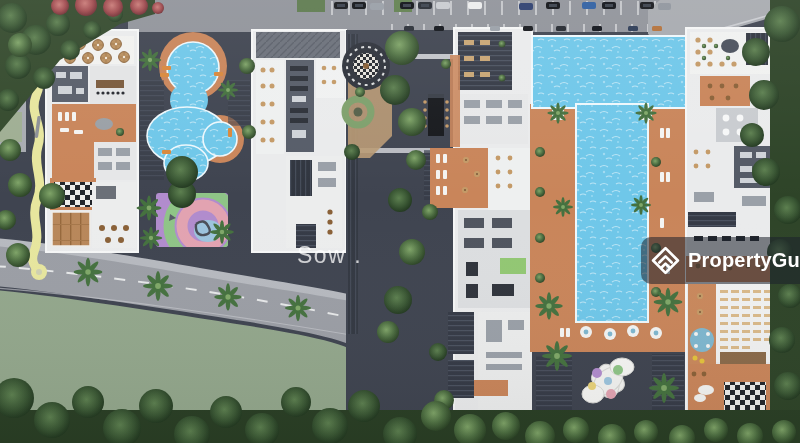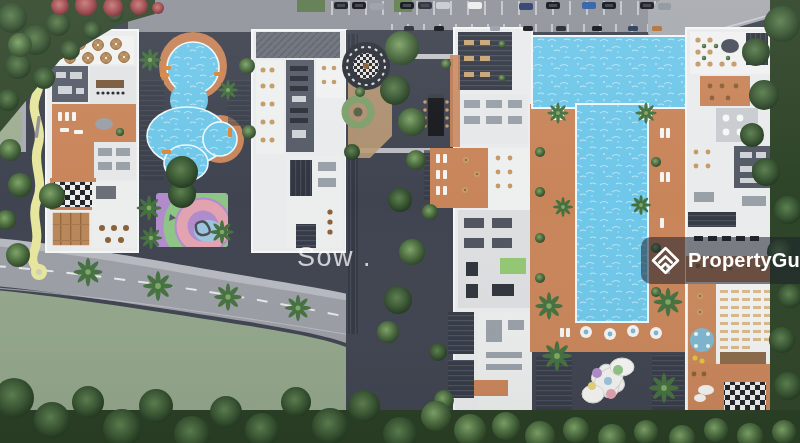--- a/index.html
+++ b/index.html
@@ -12,21 +12,21 @@
   .c-pool-base{fill:var(--pool-blue,#6fc7e9);}
   .c-deck{fill:var(--deck-orange,#c9855a);}
   .c-bld{fill:var(--building-white,#eaebec);}
   .c-dark{fill:var(--courtyard-dark,#3f4450);}
   .c-road{fill:var(--road-gray,#9b9ea5);}
   .c-lawn{fill:var(--lawn-green,#93a78c);}
   .c-pg{fill:var(--playground-purple,#b18ccd);}
   .c-path{stroke:var(--path-yellow,#e7e69e);}
   .watermark-sow{
     position:absolute;left:297px;top:242px;z-index:5;
-    font-size:27px;letter-spacing:1.5px;color:var(--watermark-text,rgba(255,255,255,.75));
+    font-size:23px;letter-spacing:1.5px;color:var(--watermark-text,rgba(255,255,255,.75));
     font-weight:400;user-select:none;
   }
   .brand-badge{
     position:absolute;left:641px;top:237px;width:200px;height:47px;z-index:5;
     background:var(--badge-bg,rgba(28,33,43,.55));
     border-radius:10px 0 0 10px;
     display:flex;align-items:center;gap:7px;padding-left:9px;box-sizing:border-box;
   }
   .brand-badge .brand-text{
     color:var(--brand-white,#ffffff);font-size:20px;font-weight:700;letter-spacing:.2px;white-space:nowrap;

